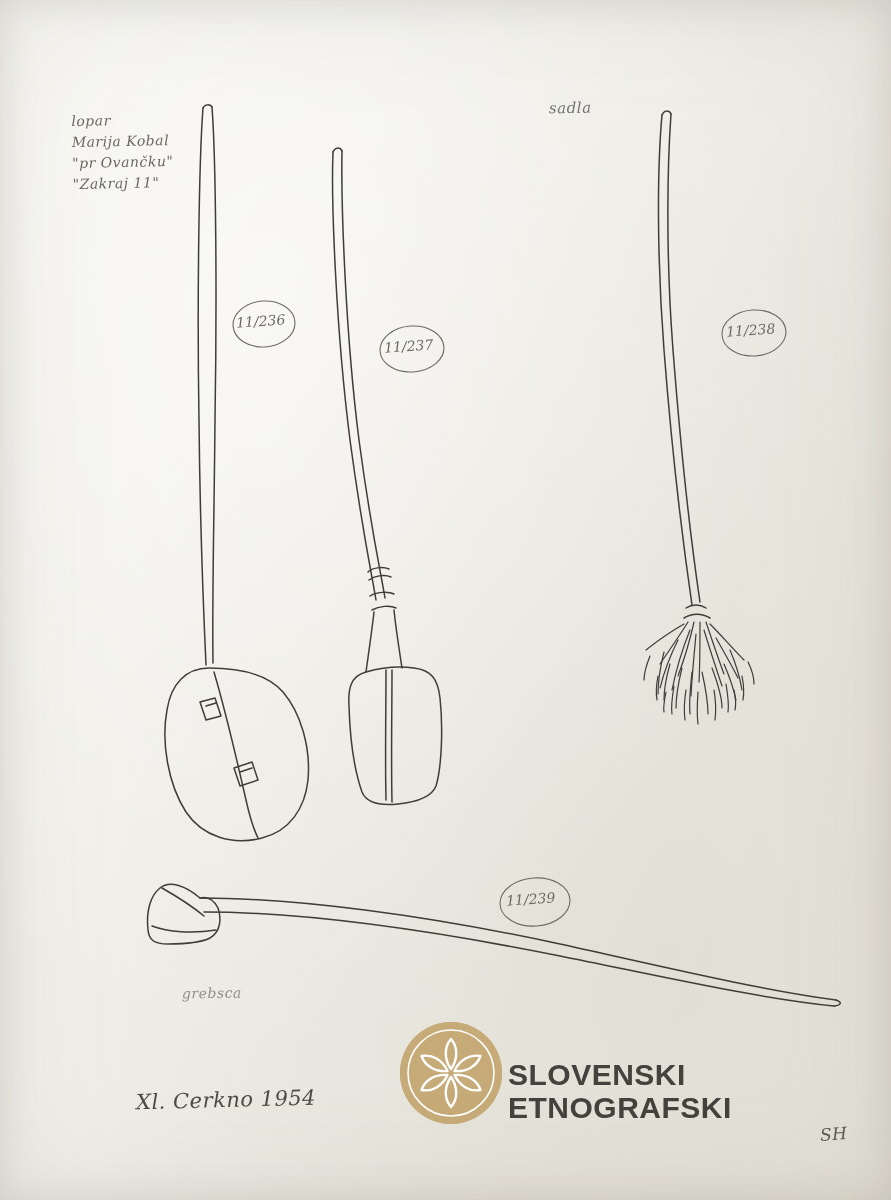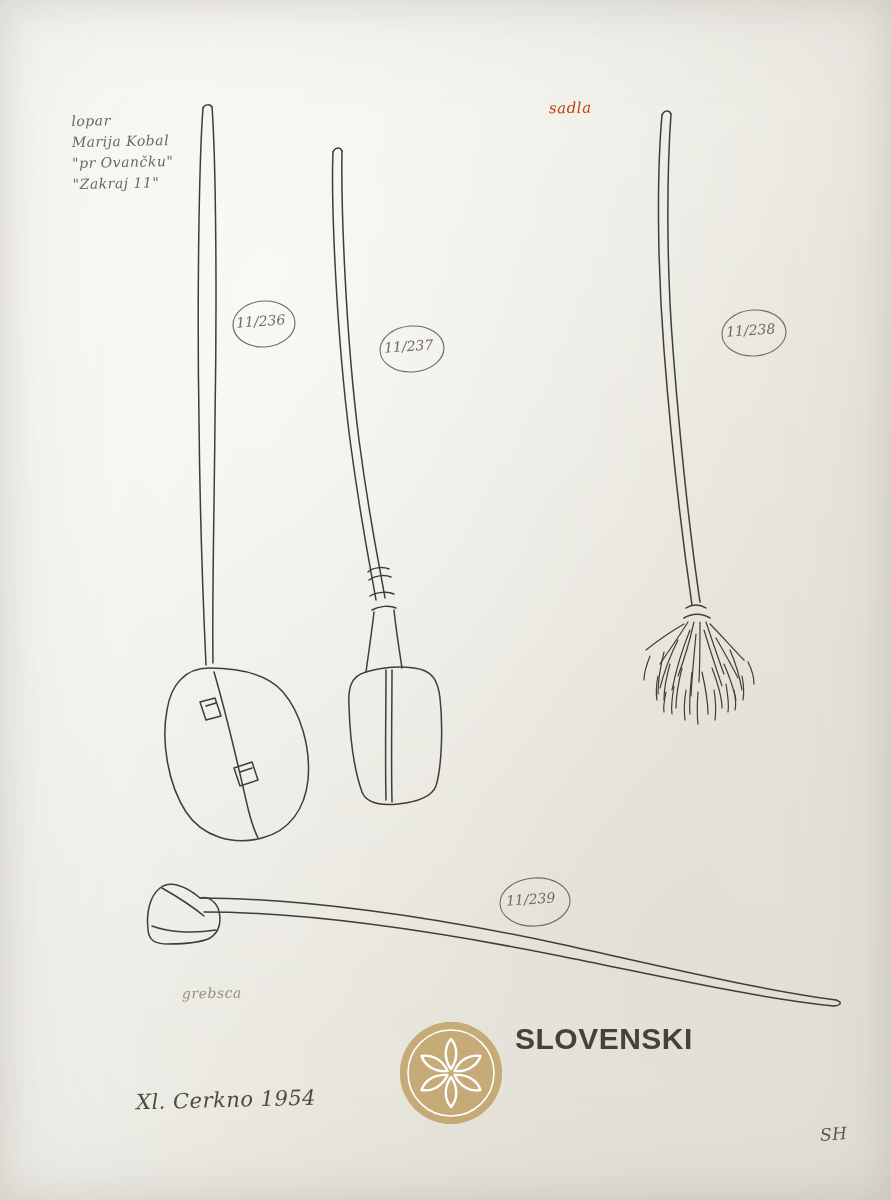--- a/index.html
+++ b/index.html
@@ -51,21 +51,21 @@
     font-size: 14px;
     line-height: 21px;
     transform: rotate(-1.2deg);
     color: #6b6760;
   }
   #label-sadla {
     left: 549px;
     top: 99px;
     font-size: 15px;
     transform: rotate(-1deg);
-    color: #c2410c;
+    color: #737373;
   }
   #label-grebsca {
     left: 182px;
     top: 985px;
     font-size: 14px;
     transform: rotate(-1deg);
     color: #938f86;
   }
   #label-place {
     left: 136px;
@@ -89,22 +89,22 @@
     font-size: 14px;
     color: #6d6961;
     transform: rotate(-4deg);
   }
   
   #logo-block {
     position: absolute;
     left: 400px;
     top: 1022px;
     display: flex;
-    align-items: flex-start;
-    gap: 13px;
+    align-items: flex-end;
+    gap: 6px;
   }
   #logo-mark {
     width: 102px;
     height: 102px;
     border-radius: 50%;
     background: #c6ab78;
     position: relative;
     flex: none;
   }
   #logo-text {
@@ -271,17 +271,18 @@
             </g>
             <g transform="rotate(300)">
               <path d="M0,-4 C7,-14 7,-26 0,-34 C-7,-26 -7,-14 0,-4 Z"></path>
             </g>
           </g>
         </g>
       </svg>
     </div>
     <div id="logo-text">
       <div>SLOVENSKI</div>
+      <div>ETNOGRAFSKI</div>
     </div>
   </div>
 
   <div id="paper-edges"></div>
 </div>
 
 </body></html>

